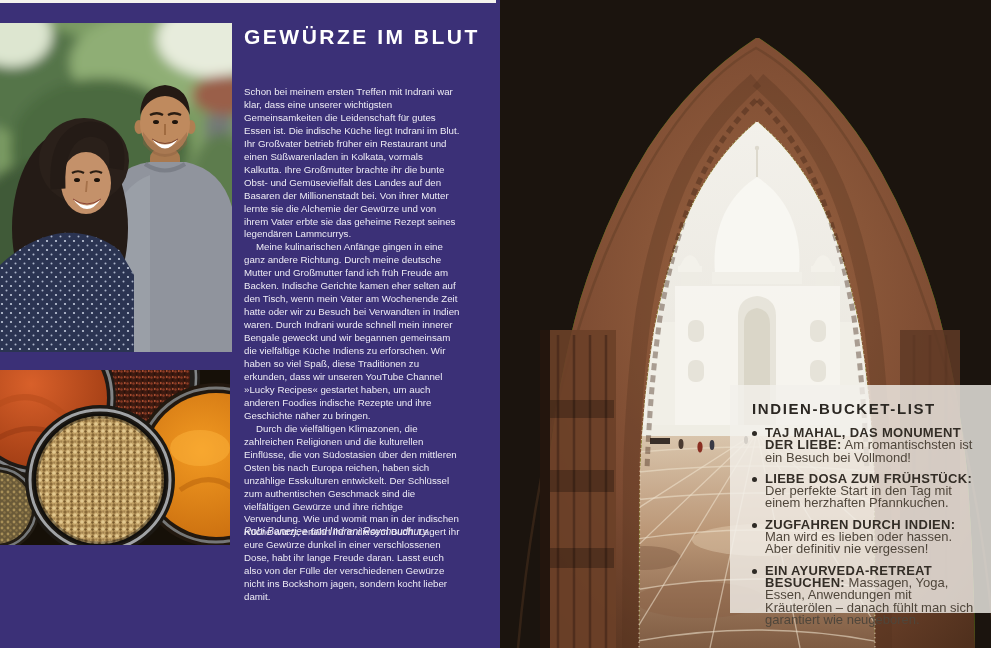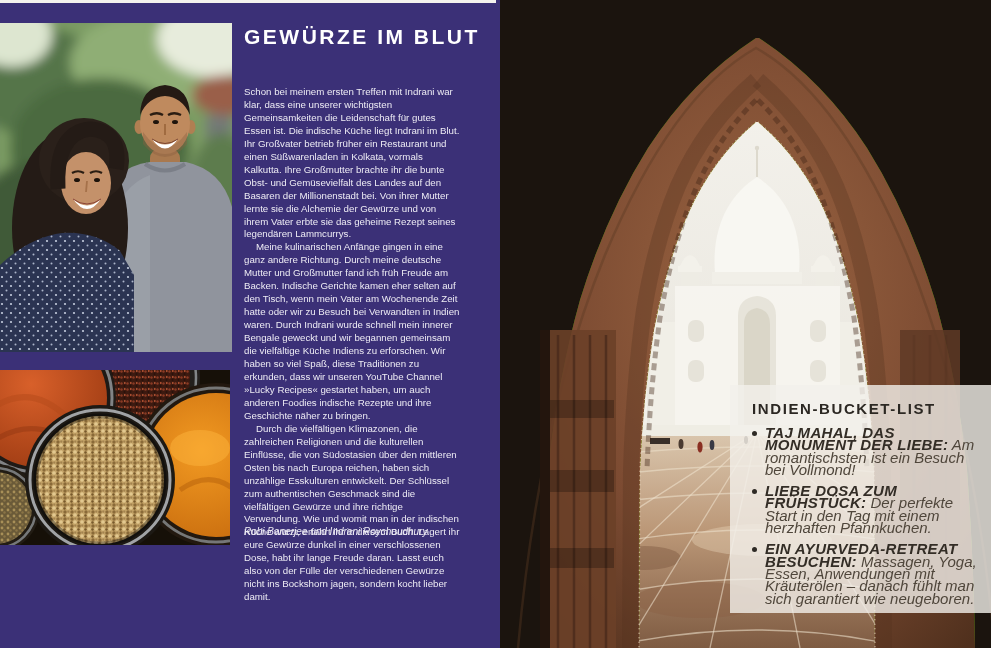--- a/index.html
+++ b/index.html
@@ -37,21 +37,21 @@
   }
   .bucket-title{
     color:#2c2823;font-size:15px;font-weight:bold;letter-spacing:1.6px;
     margin:0 0 10px 0;
   }
   .bucket-item{display:flex;margin-bottom:9px;}
   .bucket-dot{
     flex:0 0 auto;width:5px;height:5px;border-radius:50%;
     background:#2e2a25;margin:4px 8px 0 0;
   }
-  .bucket-text{font-size:15px;line-height:12.3px;color:#4f463b;font-style:italic;}
+  .bucket-text{font-size:13px;line-height:12.3px;color:#4f463b;}
   .bucket-text b{color:#332d26;letter-spacing:0.3px;}
 </style>
 </head>
 <body>
 
 <div class="spread">
 
   <div class="left-page">
     <div class="page-top-edge"></div>
 
@@ -326,18 +326,22 @@
       <div class="bucket-item">
         <span class="bucket-dot"></span>
         <span class="bucket-text"><b>TAJ MAHAL, DAS MONUMENT DER LIEBE:</b> <span>Am romantischsten ist ein Besuch bei Vollmond!</span></span>
       </div>
       <div class="bucket-item">
         <span class="bucket-dot"></span>
         <span class="bucket-text"><b>LIEBE DOSA ZUM FRÜHSTÜCK:</b> <span>Der perfekte Start in den Tag mit einem herzhaften Pfannkuchen.</span></span>
       </div>
       <div class="bucket-item">
         <span class="bucket-dot"></span>
+        <span class="bucket-text"><b>ZUGFAHREN DURCH INDIEN:</b> <span>Man wird es lieben oder hassen. Aber definitiv nie vergessen!</span></span>
+      </div>
+      <div class="bucket-item">
+        <span class="bucket-dot"></span>
         <span class="bucket-text"><b>EIN AYURVEDA-RETREAT BESUCHEN:</b> <span>Massagen, Yoga, Essen, Anwendungen mit Kräuterölen – danach fühlt man sich garantiert wie neugeboren.</span></span>
       </div>
     </div>
   </div>
 
 </div>
 
 </body></html>

